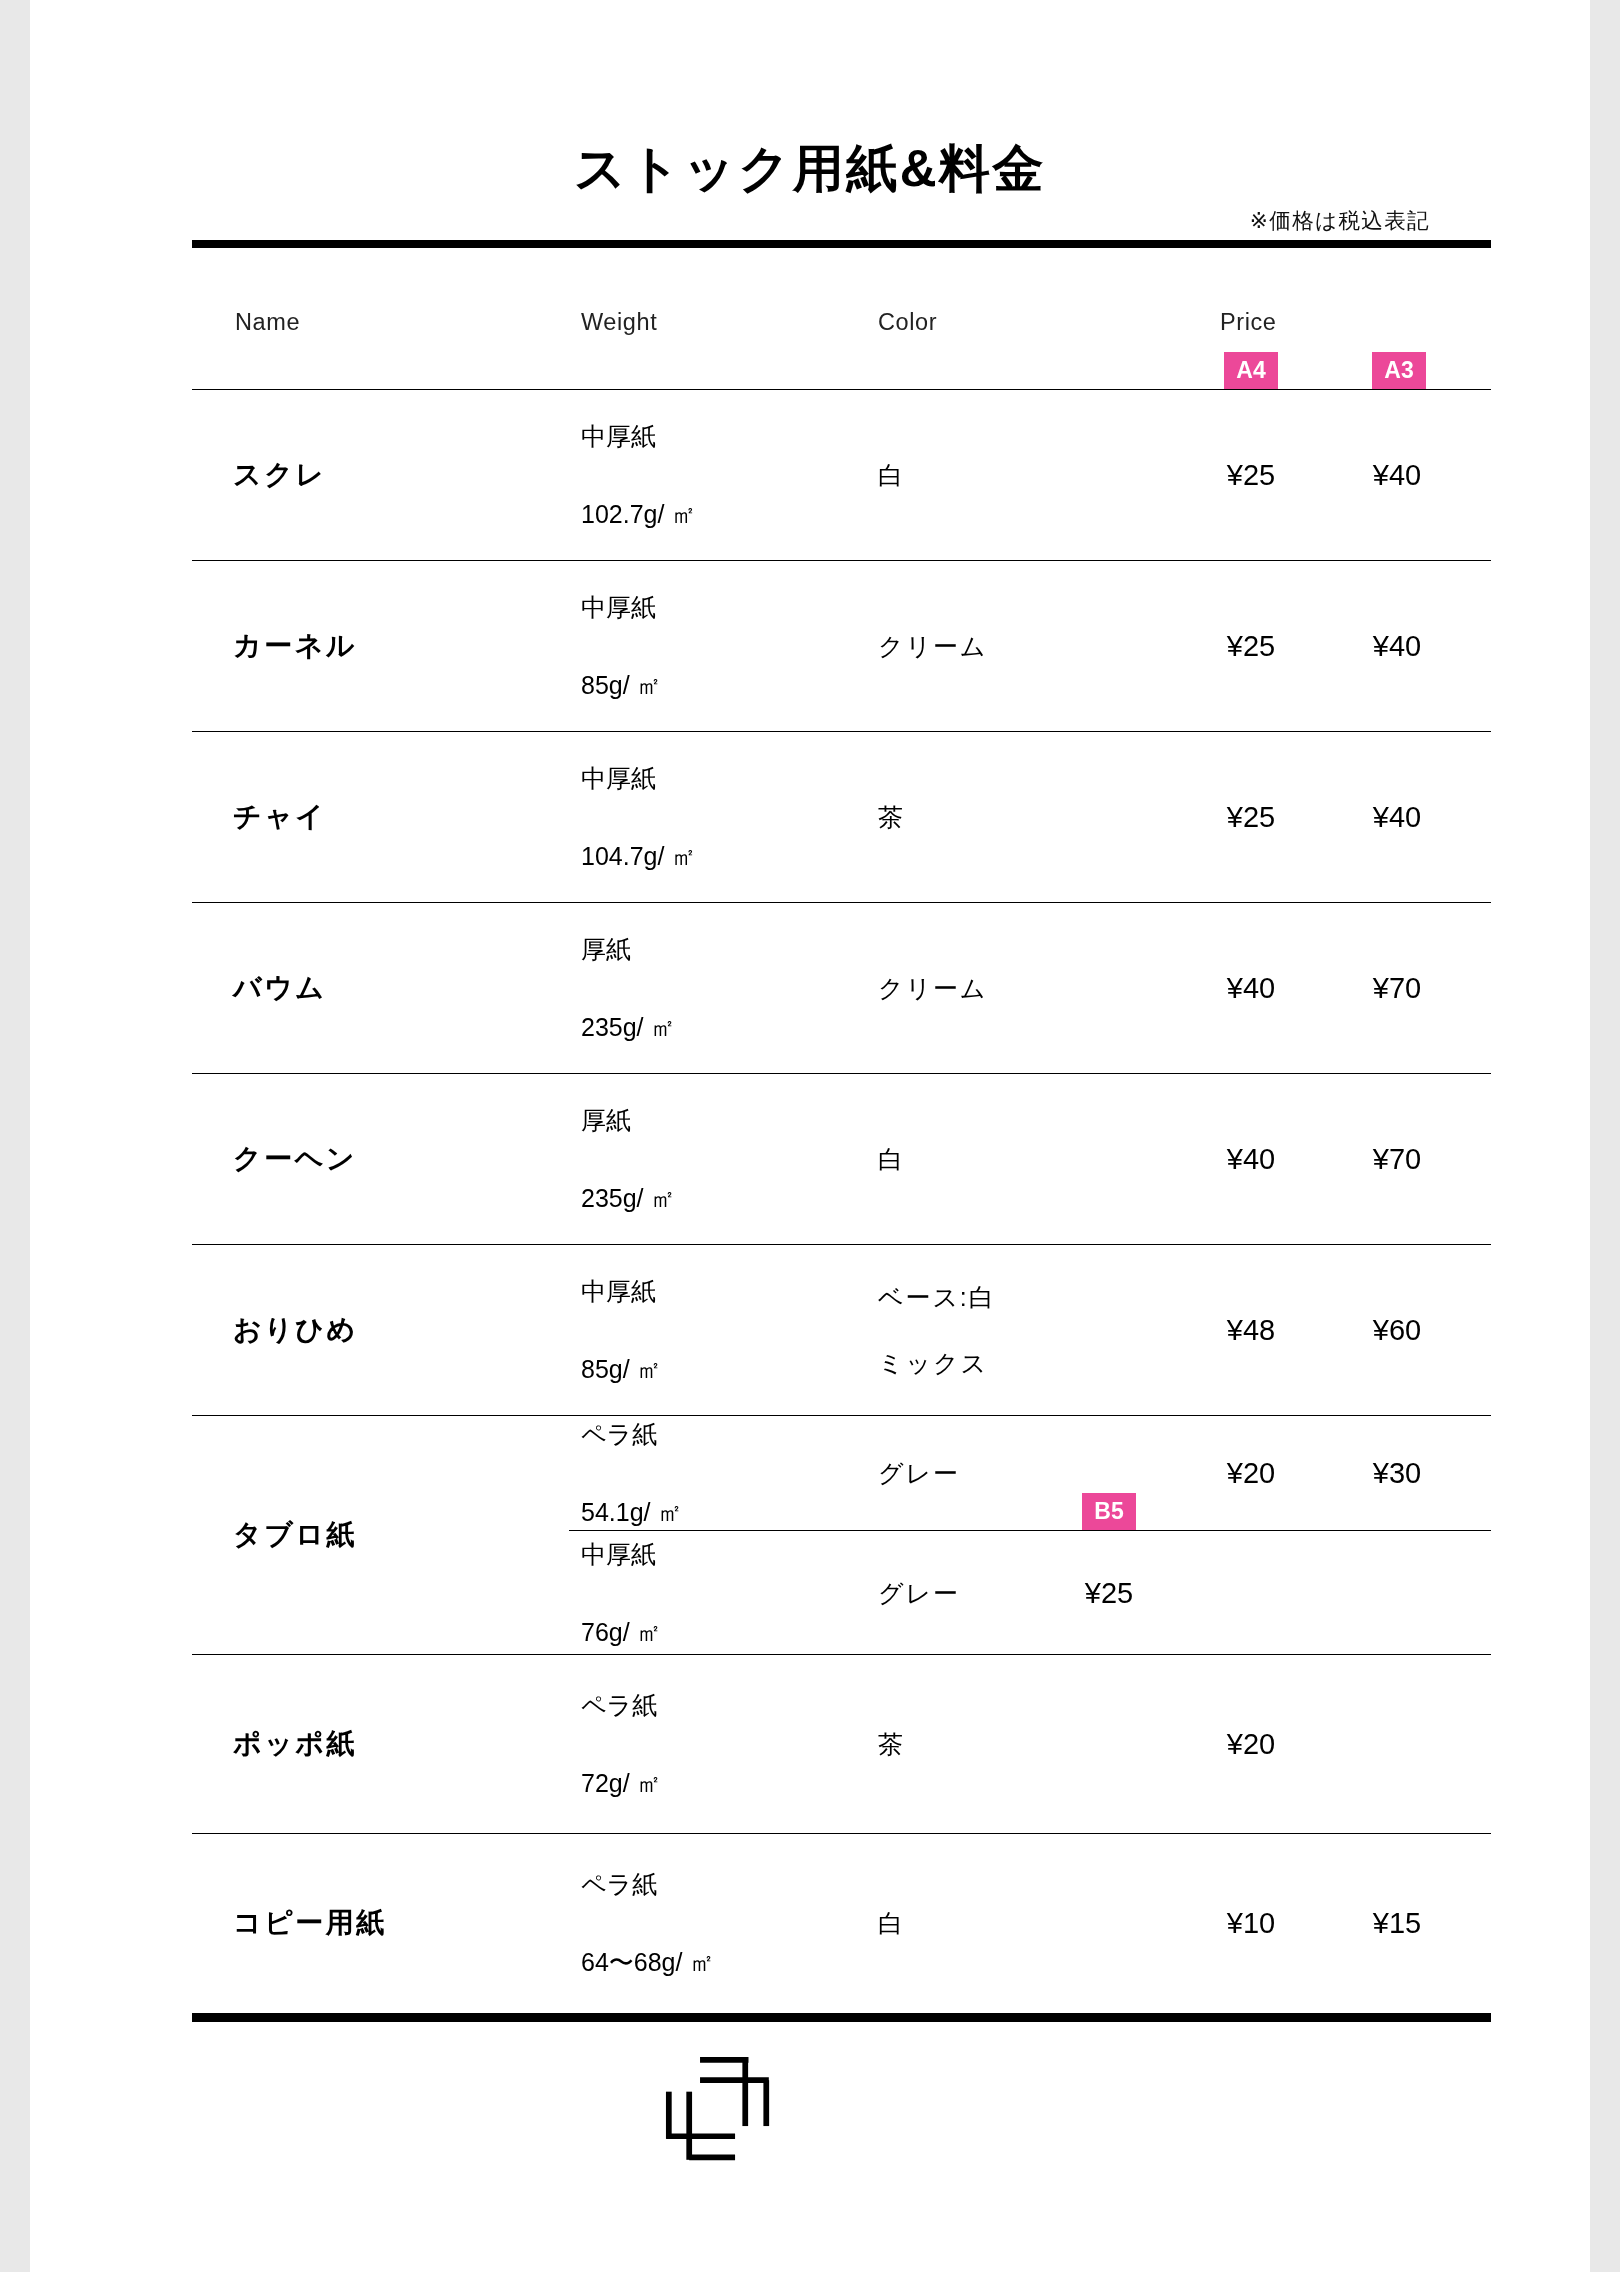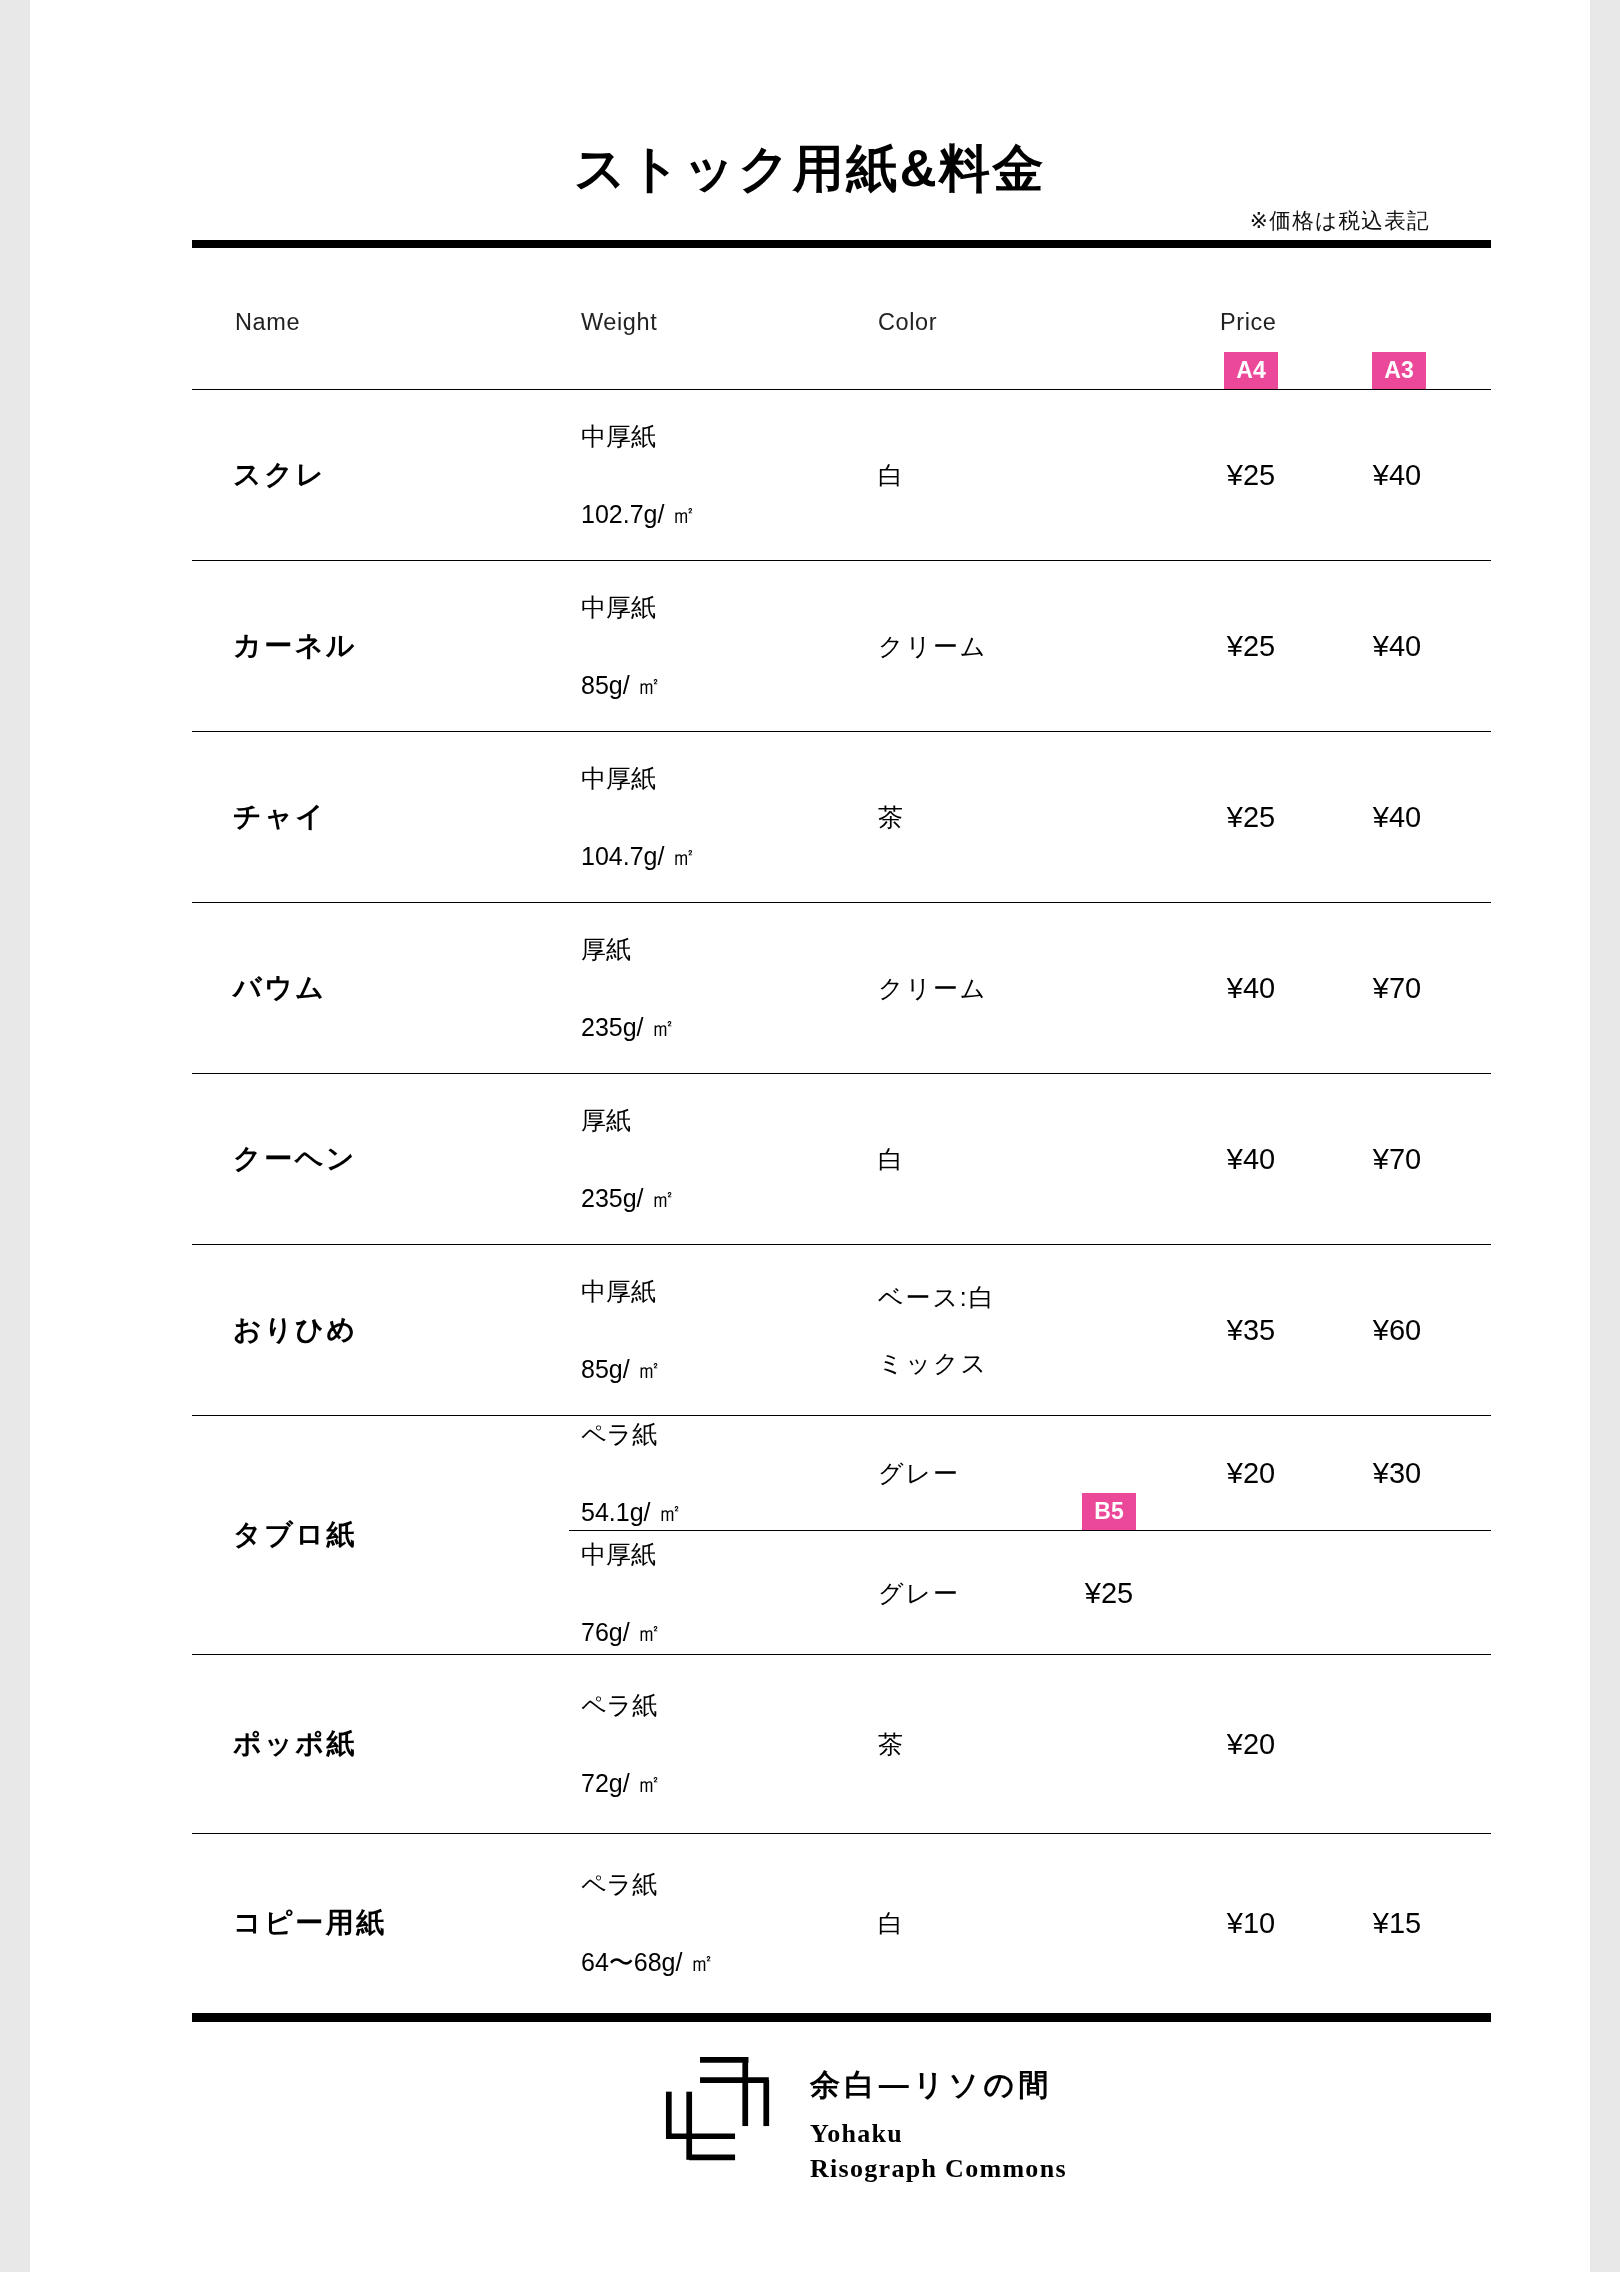--- a/index.html
+++ b/index.html
@@ -172,21 +172,21 @@
     <div class="row">
       <span class="cell-name">おりひめ</span>
       <div class="cell-weight">
         <span>中厚紙</span>
         <span>85g/ ㎡</span>
       </div>
       <div class="cell-color">
         <span>ベース:白</span>
         <span>ミックス</span>
       </div>
-      <span class="cell-price p-a4">¥35</span>
+      <span class="cell-price p-a4">¥48</span>
       <span class="cell-price p-a3">¥60</span>
     </div>
 
     <div class="section-tablo">
       <span class="cell-name">タブロ紙</span>
 
       <div class="sub-a">
         <div class="cell-weight">
           <span>ペラ紙</span>
           <span>54.1g/ ㎡</span>
@@ -246,23 +246,16 @@
     <svg class="logo-mark" width="107" height="107" viewBox="0 0 168 168" fill="none" stroke="#000" stroke-width="9">
       <line x1="55" y1="6" x2="131" y2="6"></line>
       <line x1="126" y1="2" x2="126" y2="110"></line>
       <line x1="55" y1="38" x2="163" y2="38"></line>
       <line x1="159" y1="38" x2="159" y2="110"></line>
       <line x1="6" y1="56" x2="6" y2="130"></line>
       <line x1="38" y1="56" x2="38" y2="163"></line>
       <line x1="2" y1="126" x2="110" y2="126"></line>
       <line x1="38" y1="159" x2="110" y2="159"></line>
     </svg>
-    <div class="logo-text">
-      <div class="logo-jp">余白―リソの間</div>
-      <div class="logo-en">
-        <div>Yohaku</div>
-        <div>Risograph Commons</div>
-      </div>
-    </div>
   </div>
 
 </div>
 
 
 </body></html>

